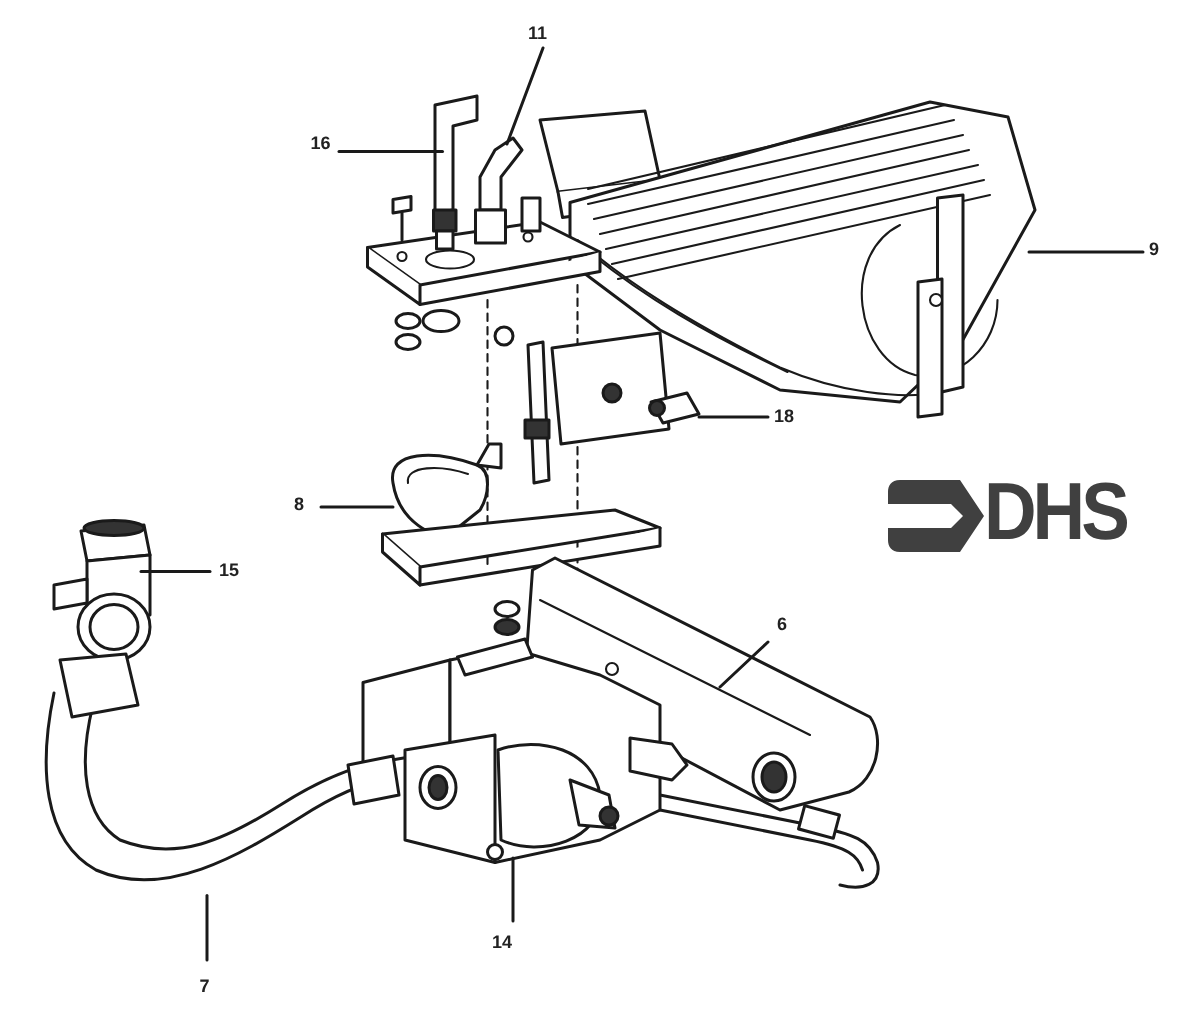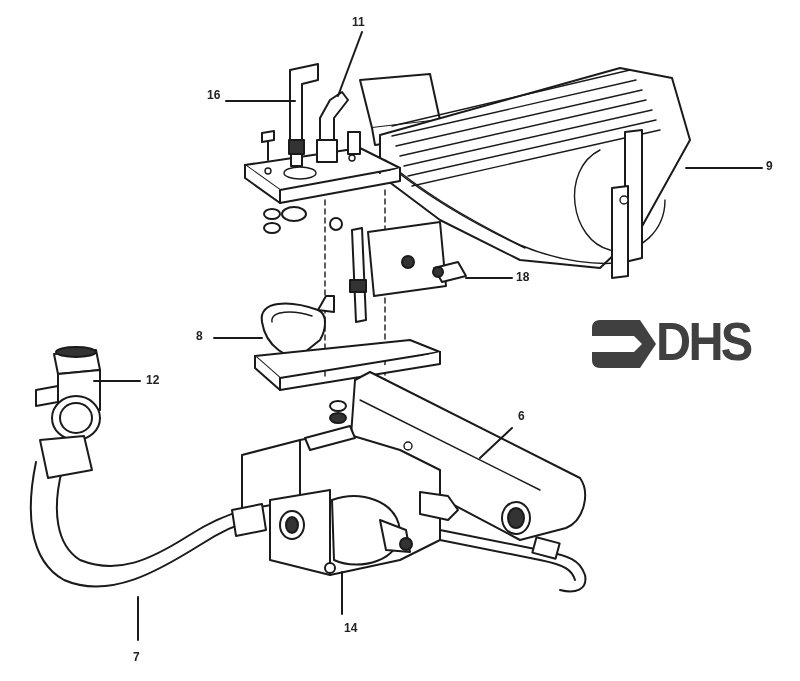--- a/index.html
+++ b/index.html
@@ -136,23 +136,23 @@
     <path class="ln fw" d="M40 440 L84 436 L92 470 L48 478 Z"></path>
     <line class="ln" x1="94" y1="381" x2="140" y2="381"></line>
   </g>
 </svg>
 
 <div class="lbl" style="left:352px;top:16px;">11</div>
 <div class="lbl" style="left:207px;top:89px;">16</div>
 <div class="lbl" style="left:766px;top:160px;">9</div>
 <div class="lbl" style="left:516px;top:271px;">18</div>
 <div class="lbl" style="left:196px;top:330px;">8</div>
-<div class="lbl" style="left:146px;top:374px;">12</div>
+<div class="lbl" style="left:146px;top:374px;">15</div>
 <div class="lbl" style="left:518px;top:410px;">6</div>
-<div class="lbl" style="left:344px;top:622px;">14</div>
+<div class="lbl" style="left:328px;top:622px;">14</div>
 <div class="lbl" style="left:133px;top:651px;">7</div>
 
 <div class="logo">
   <svg width="70" height="56" viewBox="0 0 70 56" style="position:absolute;left:0;top:0;">
     <path d="M10 4 L50 4 L66 28 L50 52 L10 52 C4 52 2 48 2 44 L2 36 L44 36 L52 28 L44 20 L2 20 L2 12 C2 8 4 4 10 4 Z" fill="#404040"></path>
   </svg>
   <div class="logo-text">DHS</div>
 </div>
 
 </body></html>

